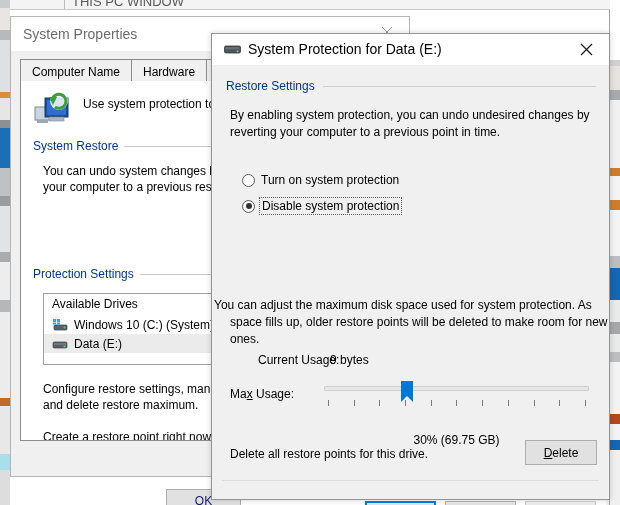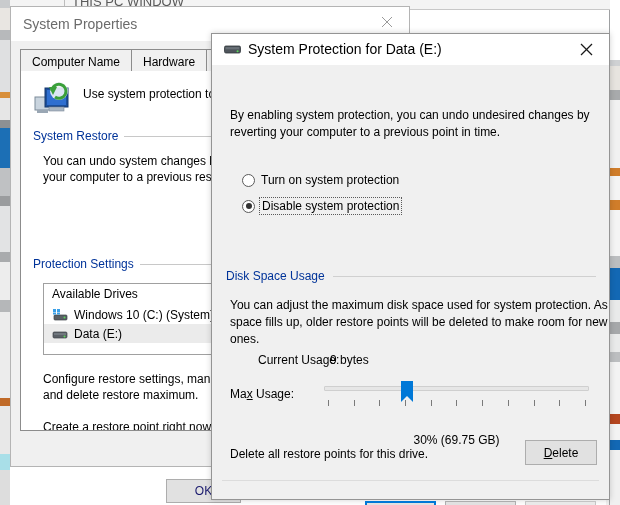--- a/index.html
+++ b/index.html
@@ -107,21 +107,21 @@
     left: 22px; top: 236px;
     font-size: 12px;
     color: #c8a23a;
     font-weight: bold;
   }
 
   
   #system-properties-window {
     position: absolute;
     left: 10px;
-    top: 6px;
+    top: 16px;
     width: 400px;
     height: 461px;
     background: #f0f0f0;
     border: 1px solid #b4b4b4;
     box-sizing: border-box;
   }
   .sp-titlebar {
     height: 34px;
     background: #ffffff;
     position: relative;
@@ -586,40 +586,40 @@
     <div class="dlg-close">
       <svg width="13" height="13" viewBox="0 0 13 13" aria-hidden="true">
         <line x1="1" y1="1" x2="12" y2="12" stroke="#1a1a1a" stroke-width="1.2"></line>
         <line x1="12" y1="1" x2="1" y2="12" stroke="#1a1a1a" stroke-width="1.2"></line>
       </svg>
     </div>
   </div>
 
   <div class="dlg-body">
 
+    <div class="dlg-group-head" style="left:14px; top:14px; width:370px;">
+      <span>Restore Settings</span>
+      <span class="gline" style="flex:1;"></span>
+    </div>
 
     <div class="dlg-para" style="left:18px; top:42px;">By enabling system protection, you can undo undesired changes by</div>
     <div class="dlg-para" style="left:18px; top:59px;">reverting your computer to a previous point in time.</div>
 
     <div class="radio-row" style="left:30px; top:108px;">
       <span class="radio-dot"></span>
       <span class="radio-label">Turn on system protection</span>
     </div>
 
     <div class="radio-row" style="left:30px; top:134px;">
       <span class="radio-dot checked"></span>
       <span class="radio-label focus">Disable system protection</span>
     </div>
 
-    <div class="dlg-group-head" style="left:14px; top:204px; width:370px;">
-      <span>Disk Space Usage</span>
-      <span class="gline" style="flex:1;"></span>
-    </div>
-
-    <div class="dlg-para" style="left:18px; top:232px;">You can adjust the maximum disk space used for system protection. As</div>
+
+    <div class="dlg-para" style="left:2px; top:232px;">You can adjust the maximum disk space used for system protection. As</div>
     <div class="dlg-para" style="left:18px; top:249px;">space fills up, older restore points will be deleted to make room for new</div>
     <div class="dlg-para" style="left:18px; top:266px;">ones.</div>
 
     <div class="field-label" style="left:18px; top:288px;margin-left:28px;">Current Usage:</div>
     <div class="field-label" style="left:118px; top:288px;">9 bytes</div>
 
     <div class="field-label" style="left:18px; top:322px;"><span>Ma</span><u>x</u><span> Usage:</span></div>
 
     <div class="slider-wrap" style="left:112px; top:316px;">
       <div class="slider-track"></div>

